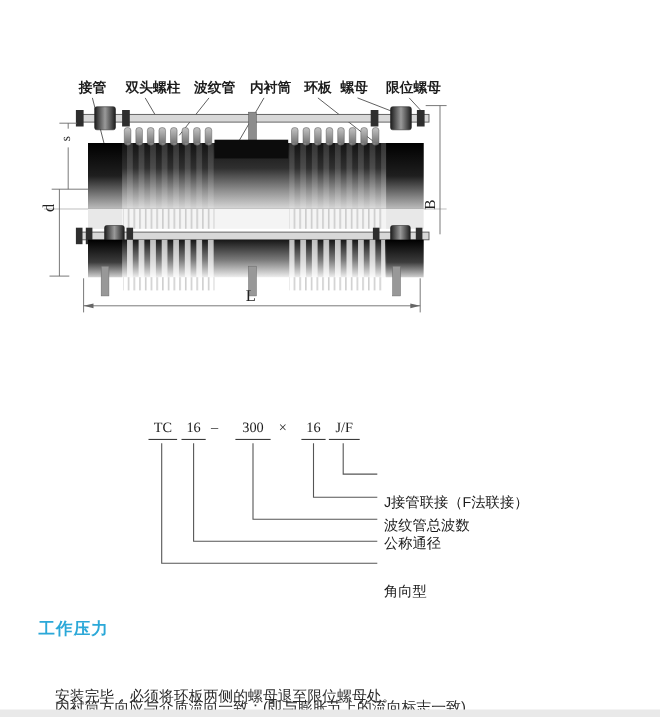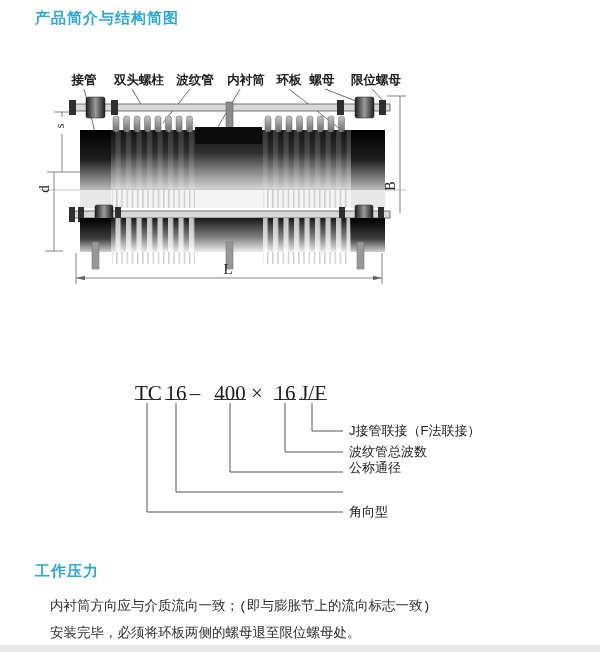--- a/index.html
+++ b/index.html
@@ -3,35 +3,34 @@
 <meta charset="utf-8">
 <style>
   html,body{margin:0;padding:0;}
   body{background:#ffffff;font-family:"Liberation Sans",sans-serif;}
   .page{position:relative;width:600px;height:652px;background:#ffffff;overflow:hidden;}
   .sec-title{position:absolute;font-size:15px;font-weight:bold;color:#2ba8d8;letter-spacing:1px;margin:0;}
   #title1{left:35px;top:9px;}
   #title2{left:35px;top:349px;}
   #title3{left:35px;top:562px;}
   .diagram-svg{position:absolute;left:30px;top:62px;}
-  .code-seg{position:absolute;top:381px;height:17px;font-family:"Liberation Serif",serif;font-size:21px;color:#1a1a1a;text-align:center;}
+  .code-seg{position:absolute;top:381px;height:17px;font-family:"Liberation Serif",serif;font-size:13px;color:#1a1a1a;text-align:center;}
   .code-seg.u{border-bottom:1px solid #3a3a3a;padding-bottom:1px;}
   .callout-svg{position:absolute;left:100px;top:395px;}
-  .callout-label{position:absolute;left:349px;font-size:13px;line-height:16px;color:#1a1a1a;white-space:nowrap;}
+  .callout-label{position:absolute;left:349px;font-size:13px;line-height:16px;color:#1a1a1a;white-space:nowrap;margin-top:26px;}
   .install-line{position:absolute;left:50px;font-size:13.5px;line-height:18px;color:#2b2b2b;white-space:nowrap;margin:0;}
   .footer-bar{position:absolute;left:0;bottom:0;width:600px;height:7px;background:#e9e9e9;}
   svg text.part{font-family:"Liberation Sans",sans-serif;font-size:12.5px;font-weight:bold;fill:#1c1c1c;}
   svg text.dim{font-family:"Liberation Serif",serif;fill:#222;}
 </style>
 </head>
 <body>
 
 <div class="page">
 
-  <h2 class="sec-title" id="title1">产品简介与结构简图</h2>
 
   <svg class="diagram-svg" width="420" height="238" viewBox="30 62 420 238">
     <defs>
       <linearGradient id="gBody" x1="0" y1="0" x2="0" y2="1">
         <stop offset="0" stop-color="#131313"></stop>
           <stop offset="0.38" stop-color="#2f2f2f"></stop>
         <stop offset="0.72" stop-color="#8f8f8f"></stop>
           <stop offset="1" stop-color="#d8d8d8"></stop>
       </linearGradient>
       <linearGradient id="gEnd" x1="0" y1="0" x2="0" y2="1">
@@ -188,21 +187,21 @@
       <polygon points="76,278 85,275.8 85,280.2" fill="#666" stroke="none"></polygon>
       <polygon points="382,278 373,275.8 373,280.2" fill="#666" stroke="none"></polygon>
       <text class="dim" x="228" y="274" font-size="15" text-anchor="middle" stroke="none">L</text>
     </g>
   </svg>
 
 
   <div class="code-seg u" style="left:135px;width:26px;">TC</div>
   <div class="code-seg u" style="left:165px;width:22px;">16</div>
   <div class="code-seg" style="left:188px;width:14px;">–</div>
-  <div class="code-seg u" style="left:214px;width:32px;">400</div>
+  <div class="code-seg u" style="left:214px;width:32px;">300</div>
   <div class="code-seg" style="left:250px;width:14px;">×</div>
   <div class="code-seg u" style="left:274px;width:22px;">16</div>
   <div class="code-seg u" style="left:299px;width:28px;">J/F</div>
 
   <svg class="callout-svg" width="320" height="130" viewBox="100 395 320 130">
     <g fill="none" stroke="#555" stroke-width="1">
       <path d="M147,403 V512 H343"></path>
       <path d="M176,403 V492 H343"></path>
       <path d="M230,403 V472 H343"></path>
       <path d="M285,403 V452 H343"></path>
@@ -210,17 +209,17 @@
     </g>
   </svg>
 
   <div class="callout-label" style="top:423px;">J接管联接（F法联接）</div>
   <div class="callout-label" style="top:444px;">波纹管总波数</div>
   <div class="callout-label" style="top:460px;">公称通径</div>
   <div class="callout-label" style="top:504px;">角向型</div>
 
   <h2 class="sec-title" id="title3">工作压力</h2>
 
-  <p class="install-line" style="top:598px;font-family:Liberation Mono, monospace;">内衬筒方向应与介质流向一致；(即与膨胀节上的流向标志一致)</p>
+  <p class="install-line" style="top:634px;">内衬筒方向应与介质流向一致；(即与膨胀节上的流向标志一致)</p>
   <p class="install-line" style="top:624px;">安装完毕，必须将环板两侧的螺母退至限位螺母处。</p>
 
   <div class="footer-bar"></div>
 </div>
 
 </body></html>

